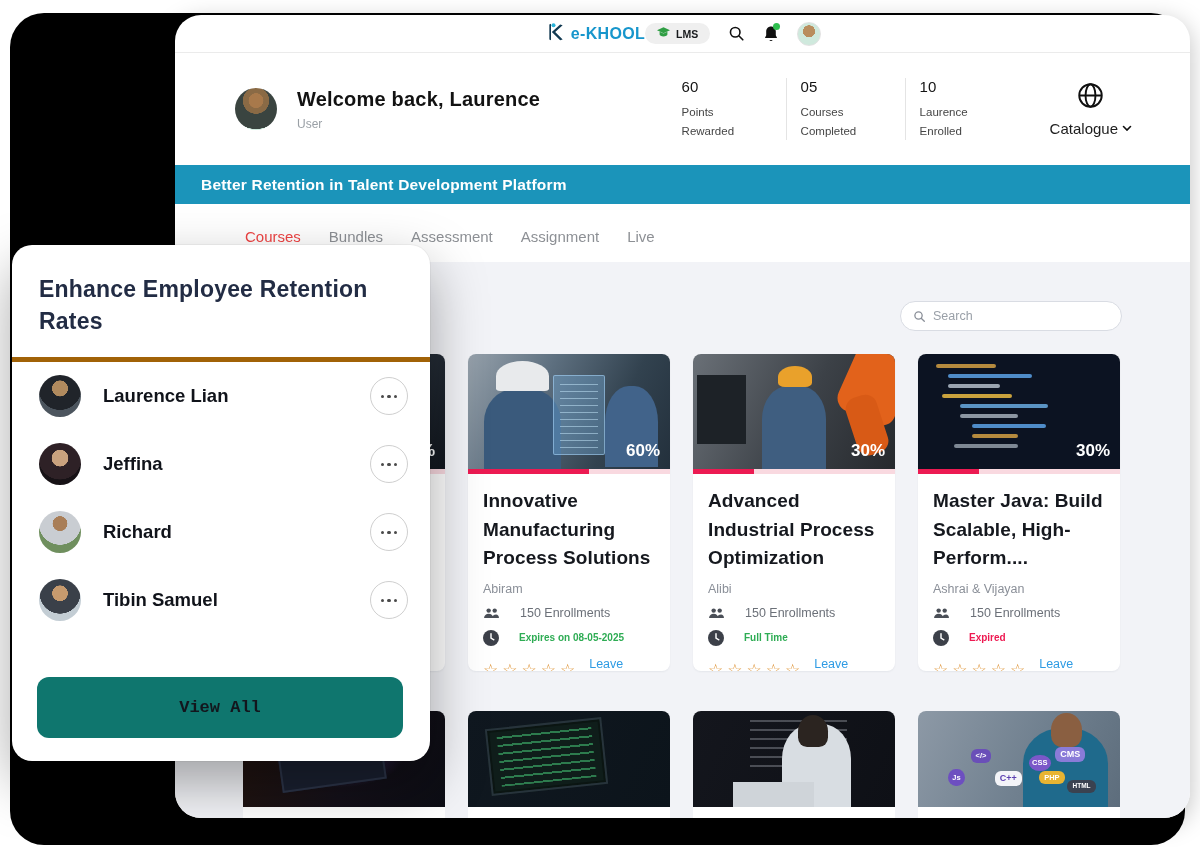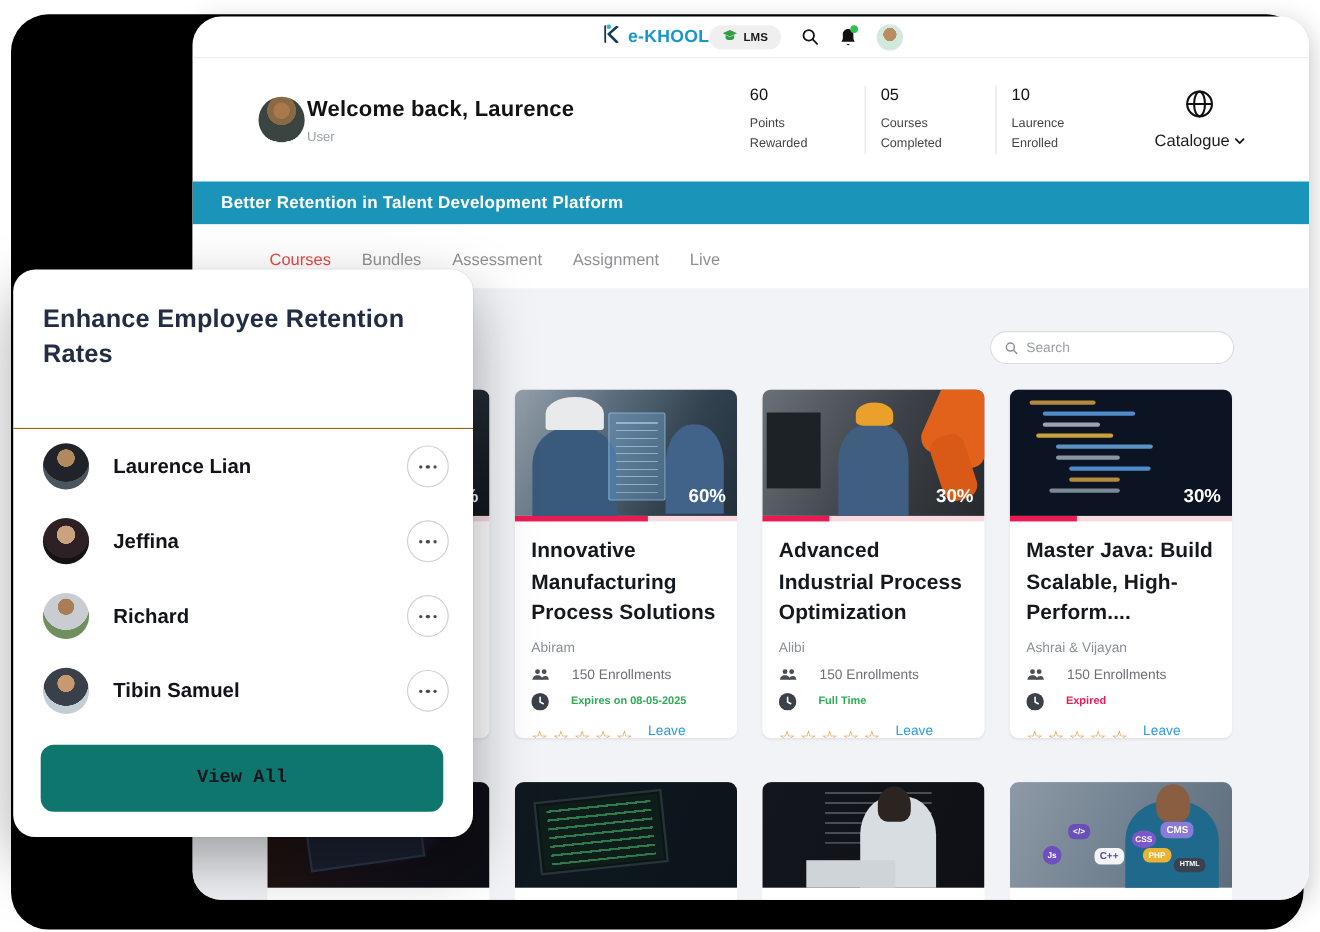--- a/index.html
+++ b/index.html
@@ -29,21 +29,21 @@
   .bell-dot { position:absolute; right:-1px; top:-2px; width:7px; height:7px;
     background:#2fbf4f; border-radius:50%; }
   .avatar-sm { width:24px; height:24px; border-radius:50%; cursor:pointer;
     background:radial-gradient(circle at 50% 38%, #b98d5e 0 34%, #cfe9dd 35%);
     border:1px solid #e2e2e2; }
 
   
   .header { height:112px; display:flex; align-items:center; padding:0 58px 0 60px; }
   .avatar-lg { width:42px; height:42px; border-radius:50%; flex:0 0 auto;
     background:radial-gradient(circle at 50% 30%, #a8794b 0 20%, #8a6a45 21% 36%, #3a4440 37% 78%, #cdeadd 79%); }
-  .welcome-block { margin-left:2px; min-width:0; }
+  .welcome-block { margin-left:20px; min-width:0; }
   .welcome-title { font-size:20px; font-weight:700; color:#121212; letter-spacing:.2px; }
   .welcome-role { font-size:12px; color:#9aa0a6; margin-top:6px; }
   .stats { display:flex; align-items:center; margin-left:auto; }
   .stat { width:118px; padding-left:14px; }
   .stat-value { font-size:15px; font-weight:400; color:#131313; }
   .stat-label { font-size:11.5px; color:#454545; line-height:1.6; margin-top:8px; width:72px; }
   .stat-div { width:1px; height:62px; background:#e4e4e4; }
   .catalogue { margin-left:26px; display:flex; flex-direction:column; align-items:center; cursor:pointer; }
   .catalogue-label { margin-top:7px; font-size:15px; color:#1c1c1c; display:flex; align-items:center; gap:4px; }
 
@@ -142,21 +142,21 @@
   .chip.c6 { left:60%; top:62%; background:#e8b califor32; }
   .chip.c6 { left:60%; top:62%; background:#e8b432; }
   .chip.c7 { left:74%; top:72%; background:#3a4250; font-size:6.5px; }
 
   
   .overlay-card { position:absolute; left:12px; top:245px; width:418px; height:516px;
     background:#fff; border-radius:20px; z-index:50;
     box-shadow:0 0 0 1px rgba(0,0,0,.04), 0 22px 55px rgba(0,0,0,.35); }
   .overlay-title { padding:28px 28px 20px 27px; font-size:23px; line-height:1.4;
     font-weight:800; color:#222c44; letter-spacing:.2px; }
-  .people-list { border-top:1px solid #a16207;margin-top:32px; }
+  .people-list { border-top:5px solid #a16207; }
   .person-row { height:68px; display:flex; align-items:center; padding:0 22px 0 27px; }
   .person-avatar { width:42px; height:42px; border-radius:50%; flex:0 0 auto; }
   .pa-0 { background:radial-gradient(circle at 50% 32%, #b08a5e 0 22%, #20242a 23% 60%, #4c555e 61%); }
   .pa-1 { background:radial-gradient(circle at 50% 36%, #caa27e 0 24%, #2e2126 25% 62%, #171216 63%); }
   .pa-2 { background:radial-gradient(circle at 50% 30%, #a97e57 0 20%, #c9cdd2 21% 58%, #6f8f5e 59%); }
   .pa-3 { background:radial-gradient(circle at 50% 34%, #c69a6e 0 22%, #3a4049 23% 58%, #c3cdd4 59%); }
   .person-name { margin-left:22px; font-size:18.5px; font-weight:700; color:#10131a; }
   .ellipsis-btn { margin-left:auto; width:38px; height:38px; border-radius:50%;
     border:1.5px solid #cfcfcf; background:#fff; display:flex; align-items:center;
     justify-content:center; gap:3px; cursor:pointer; }

